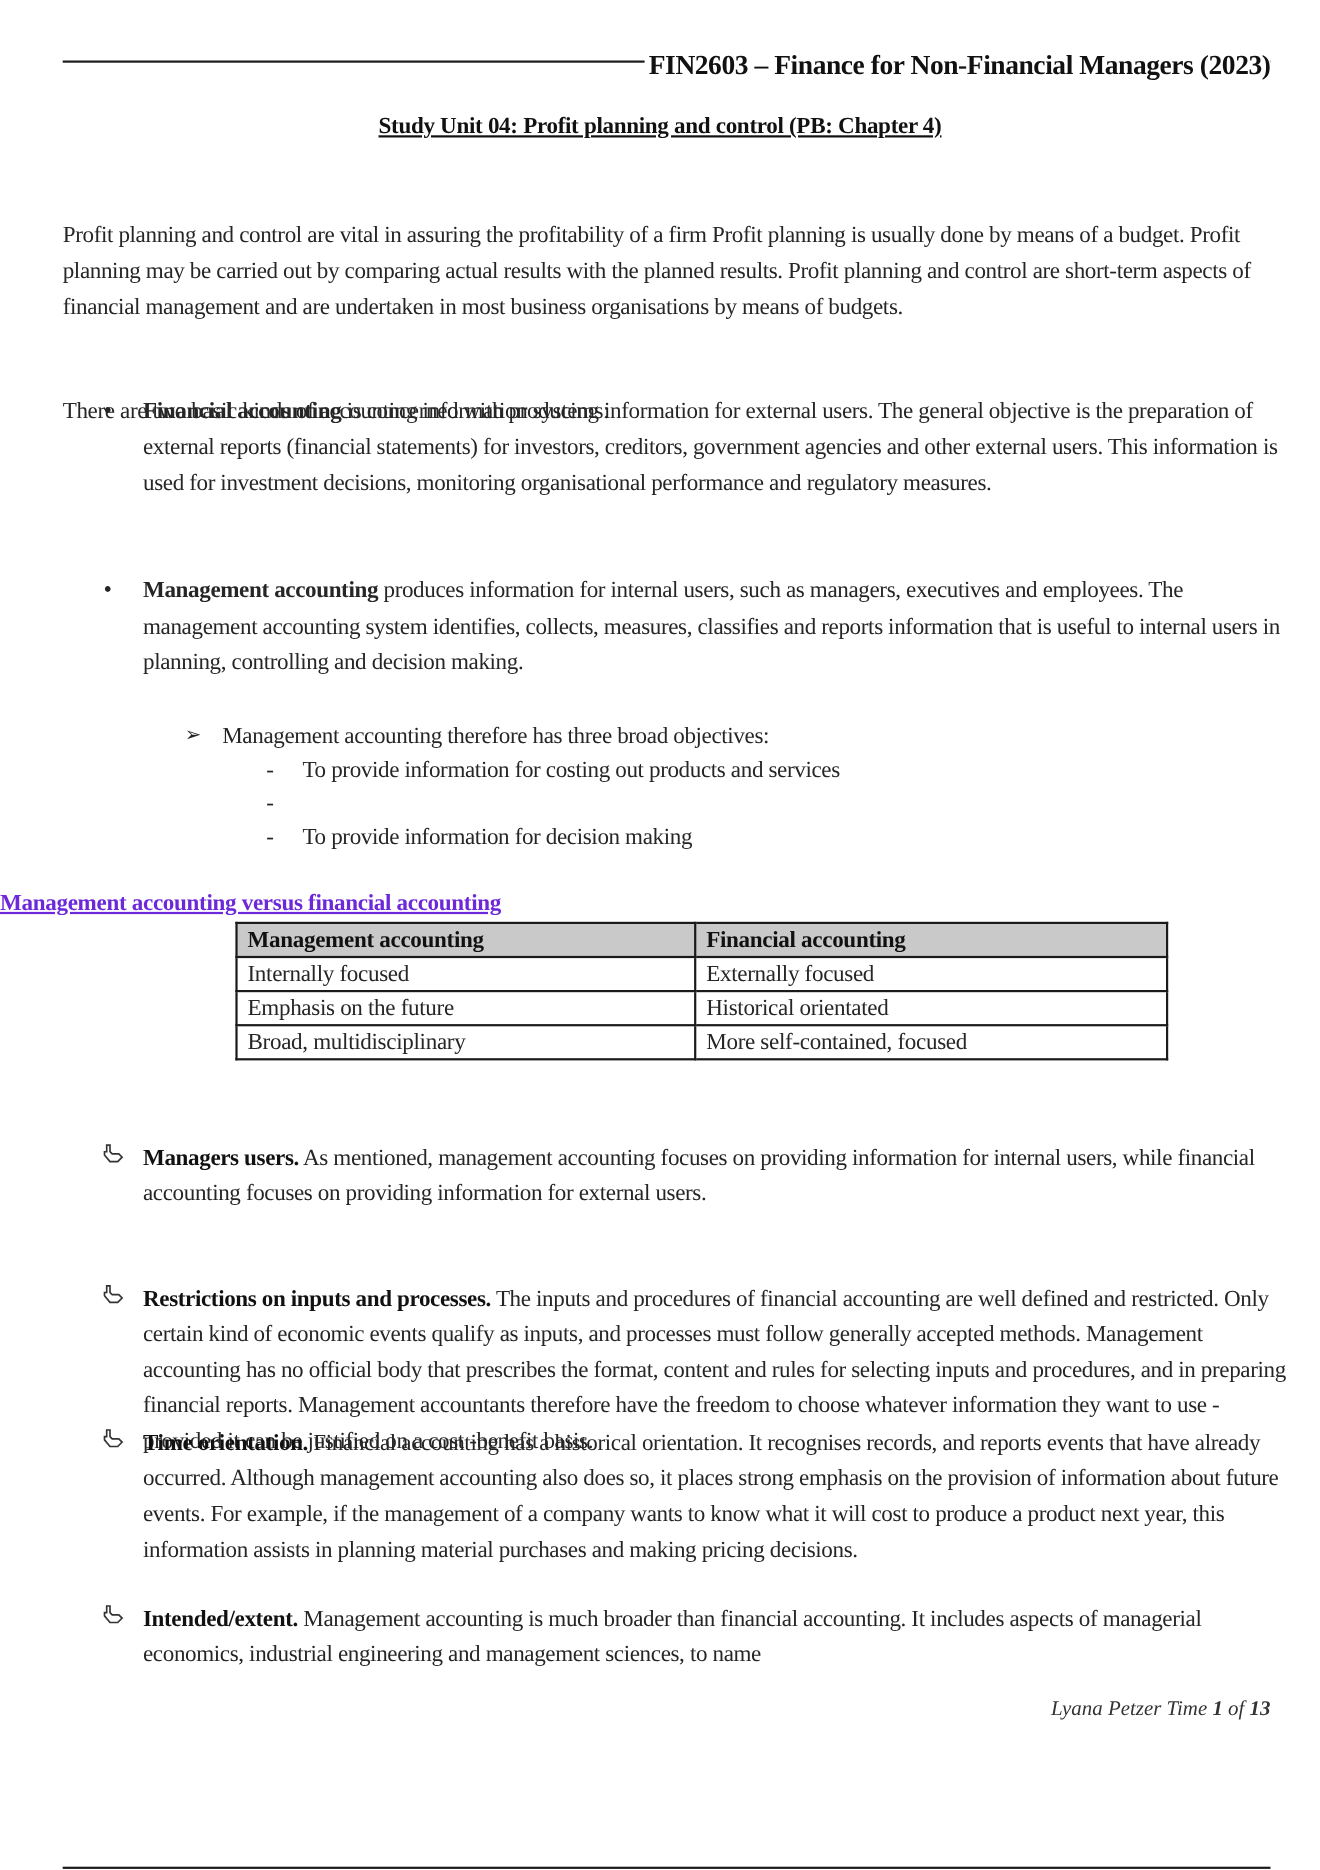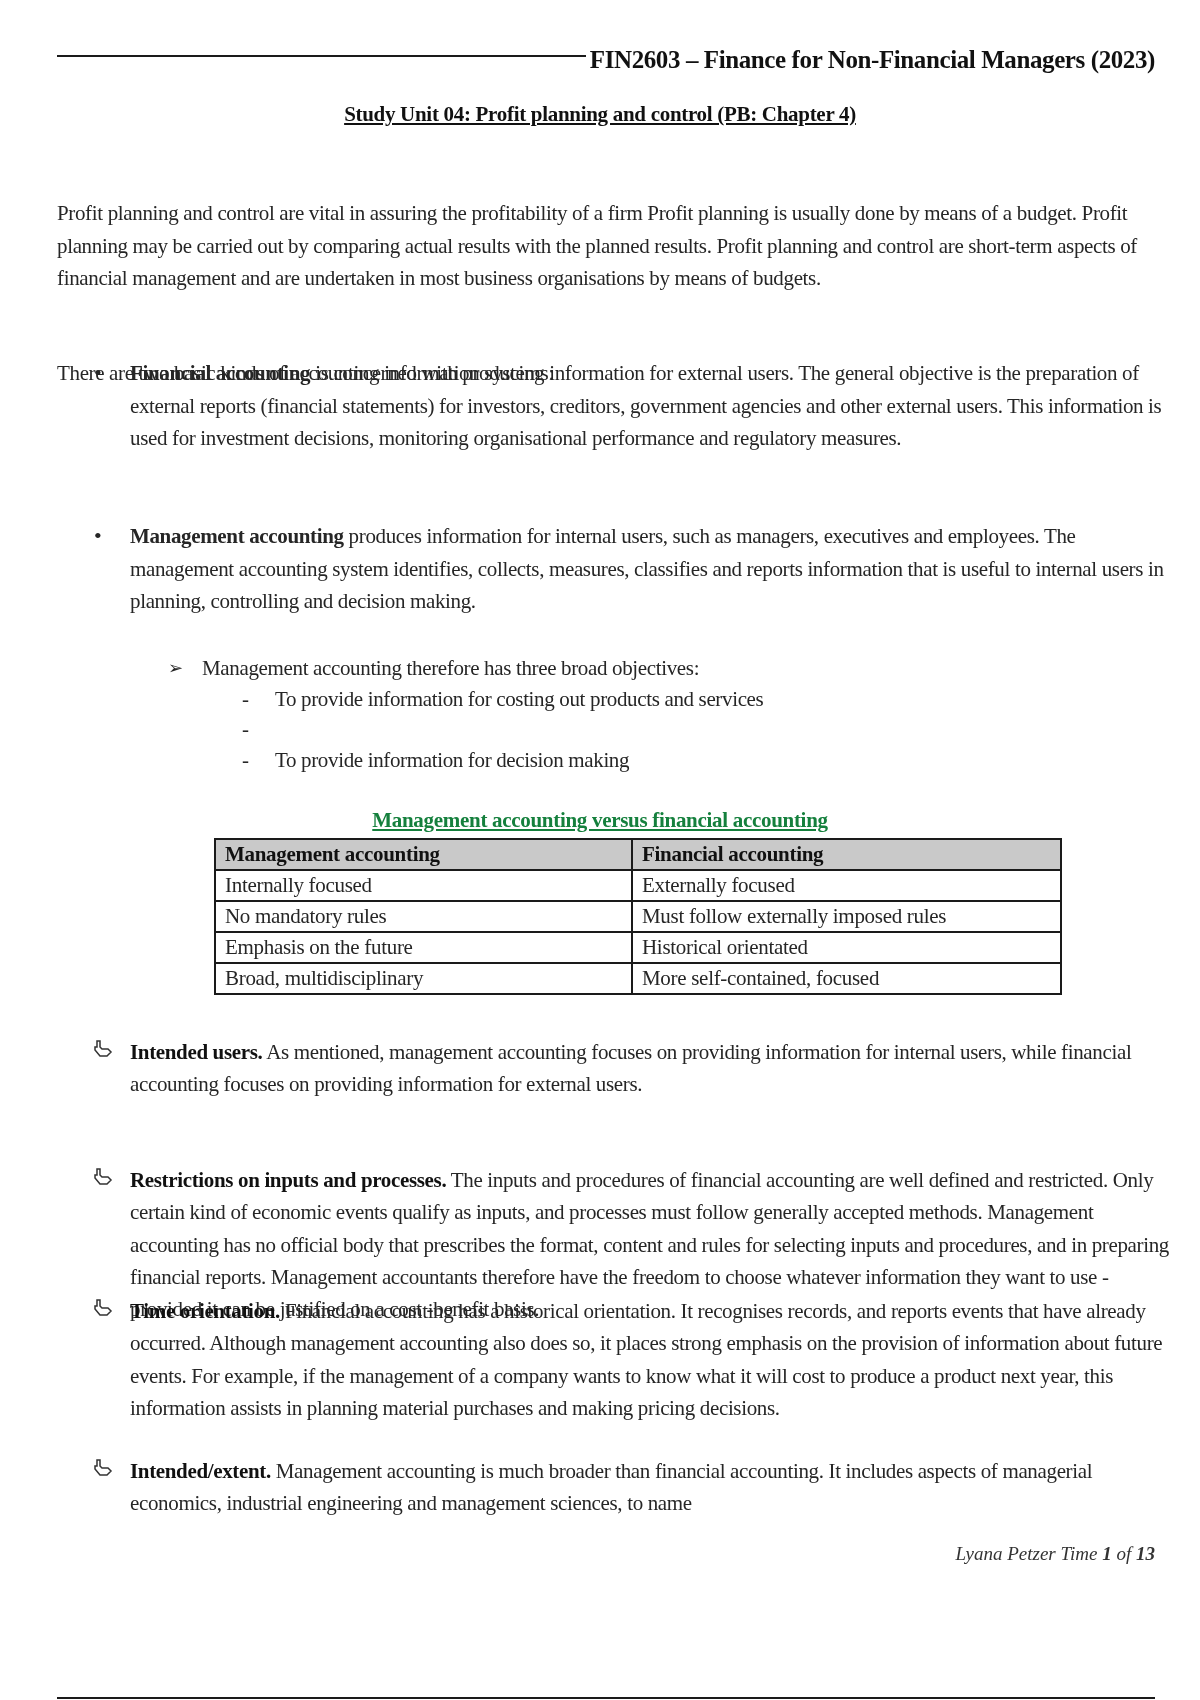--- a/index.html
+++ b/index.html
@@ -16,22 +16,22 @@
   .p-kinds { top:325px; }
   .bl-item { position:absolute; left:130px; width:1040px; font-size:21px; line-height:32.5px; letter-spacing:-0.35px; }
   .bl-dot { position:absolute; left:-36px; top:0; font-size:22px; }
   .b1 { top:357px; }
   .b2 { top:520px; }
   .arrow-line { position:absolute; left:202px; top:652px; font-size:21px; line-height:32px; letter-spacing:-0.35px; }
   .arrow-line .arrow { position:absolute; left:-34px; top:0; font-size:18px; }
   .dash-item { position:absolute; left:275px; font-size:21px; line-height:32px; letter-spacing:-0.35px; }
   .dash-item .dash { position:absolute; left:-33px; top:0; }
   .d1 { top:683px; } .d2 { top:713px; } .d3 { top:744px; }
-  .table-caption { position:absolute; left:0; width:1200px; top:808px; text-align:center; font-weight:bold;
-                   font-size:21px; text-decoration:underline; color:#15803d; letter-spacing:-0.3px; }
+  .table-caption { position:absolute; left:0; width:1200px; top:808px; font-weight:bold;
+                   font-size:21px; text-decoration:underline; color:#6d28d9; letter-spacing:-0.3px; }
   .cmp-table { position:absolute; left:214px; top:838px; border-collapse:collapse; font-size:21px; letter-spacing:-0.3px; }
   .cmp-table td, .cmp-table th { border:2px solid #1a1a1a; height:29px; padding:0 9px; text-align:left; vertical-align:middle; }
   .cmp-table th { background:#c9c9c9; font-weight:bold; color:#111; }
   .cmp-table .c1 { width:397px; } .cmp-table .c2 { width:409px; }
   .diff-item { position:absolute; left:130px; width:1045px; font-size:21px; line-height:32.3px; letter-spacing:-0.35px; }
   .diff-item .hand { position:absolute; left:-38px; top:2px; width:22px; height:22px; }
   .diff-item b { color:#111; }
   .i1 { top:1036px; } .i2 { top:1152px;margin-top:12px; } .i3 { top:1295px; } .i4 { top:1455px; }
   .footer { position:absolute; right:45px; top:1543px; font-size:19px; font-style:italic; color:#333; }
   .footer b { font-style:italic; }
@@ -80,39 +80,35 @@
     <tbody>
         <tr>
       <th class="c1">Management accounting</th>
       <th class="c2">Financial accounting</th>
     </tr>
     <tr>
       <td>Internally focused</td>
       <td>Externally focused</td>
     </tr>
     <tr>
-      <td>No mandatory rules</td>
-      <td>Must follow externally imposed rules</td>
-    </tr>
-    <tr>
       <td>Emphasis on the future</td>
       <td>Historical orientated</td>
     </tr>
     <tr>
       <td>Broad, multidisciplinary</td>
       <td>More self-contained, focused</td>
     </tr>
   </tbody>
     </table>
 
   <div class="diff-item i1">
     <svg class="hand" viewBox="0 0 22 22">
         <path d="M5 3 L5 9 L3 9 L3 12 L8 18 L15 18 L19 14 L16 11 L10 11 L8 9 L8 3 Z" fill="none" stroke="#333" stroke-width="1.5"></path>
       </svg>
-    <b>Intended users.</b><span> As mentioned, management accounting focuses on providing information for internal users, while financial accounting focuses on providing information for external users.</span>
+    <b>Managers users.</b><span> As mentioned, management accounting focuses on providing information for internal users, while financial accounting focuses on providing information for external users.</span>
   </div>
   <div class="diff-item i2">
     <svg class="hand" viewBox="0 0 22 22">
         <path d="M5 3 L5 9 L3 9 L3 12 L8 18 L15 18 L19 14 L16 11 L10 11 L8 9 L8 3 Z" fill="none" stroke="#333" stroke-width="1.5"></path>
       </svg>
     <b>Restrictions on inputs and processes.</b><span> The inputs and procedures of financial accounting are well defined and restricted. Only certain kind of economic events qualify as inputs, and processes must follow generally accepted methods. Management accounting has no official body that prescribes the format, content and rules for selecting inputs and procedures, and in preparing financial reports. Management accountants therefore have the freedom to choose whatever information they want to use - provided it can be justified on a cost -benefit basis.</span>
   </div>
   <div class="diff-item i3">
     <svg class="hand" viewBox="0 0 22 22">
         <path d="M5 3 L5 9 L3 9 L3 12 L8 18 L15 18 L19 14 L16 11 L10 11 L8 9 L8 3 Z" fill="none" stroke="#333" stroke-width="1.5"></path>

